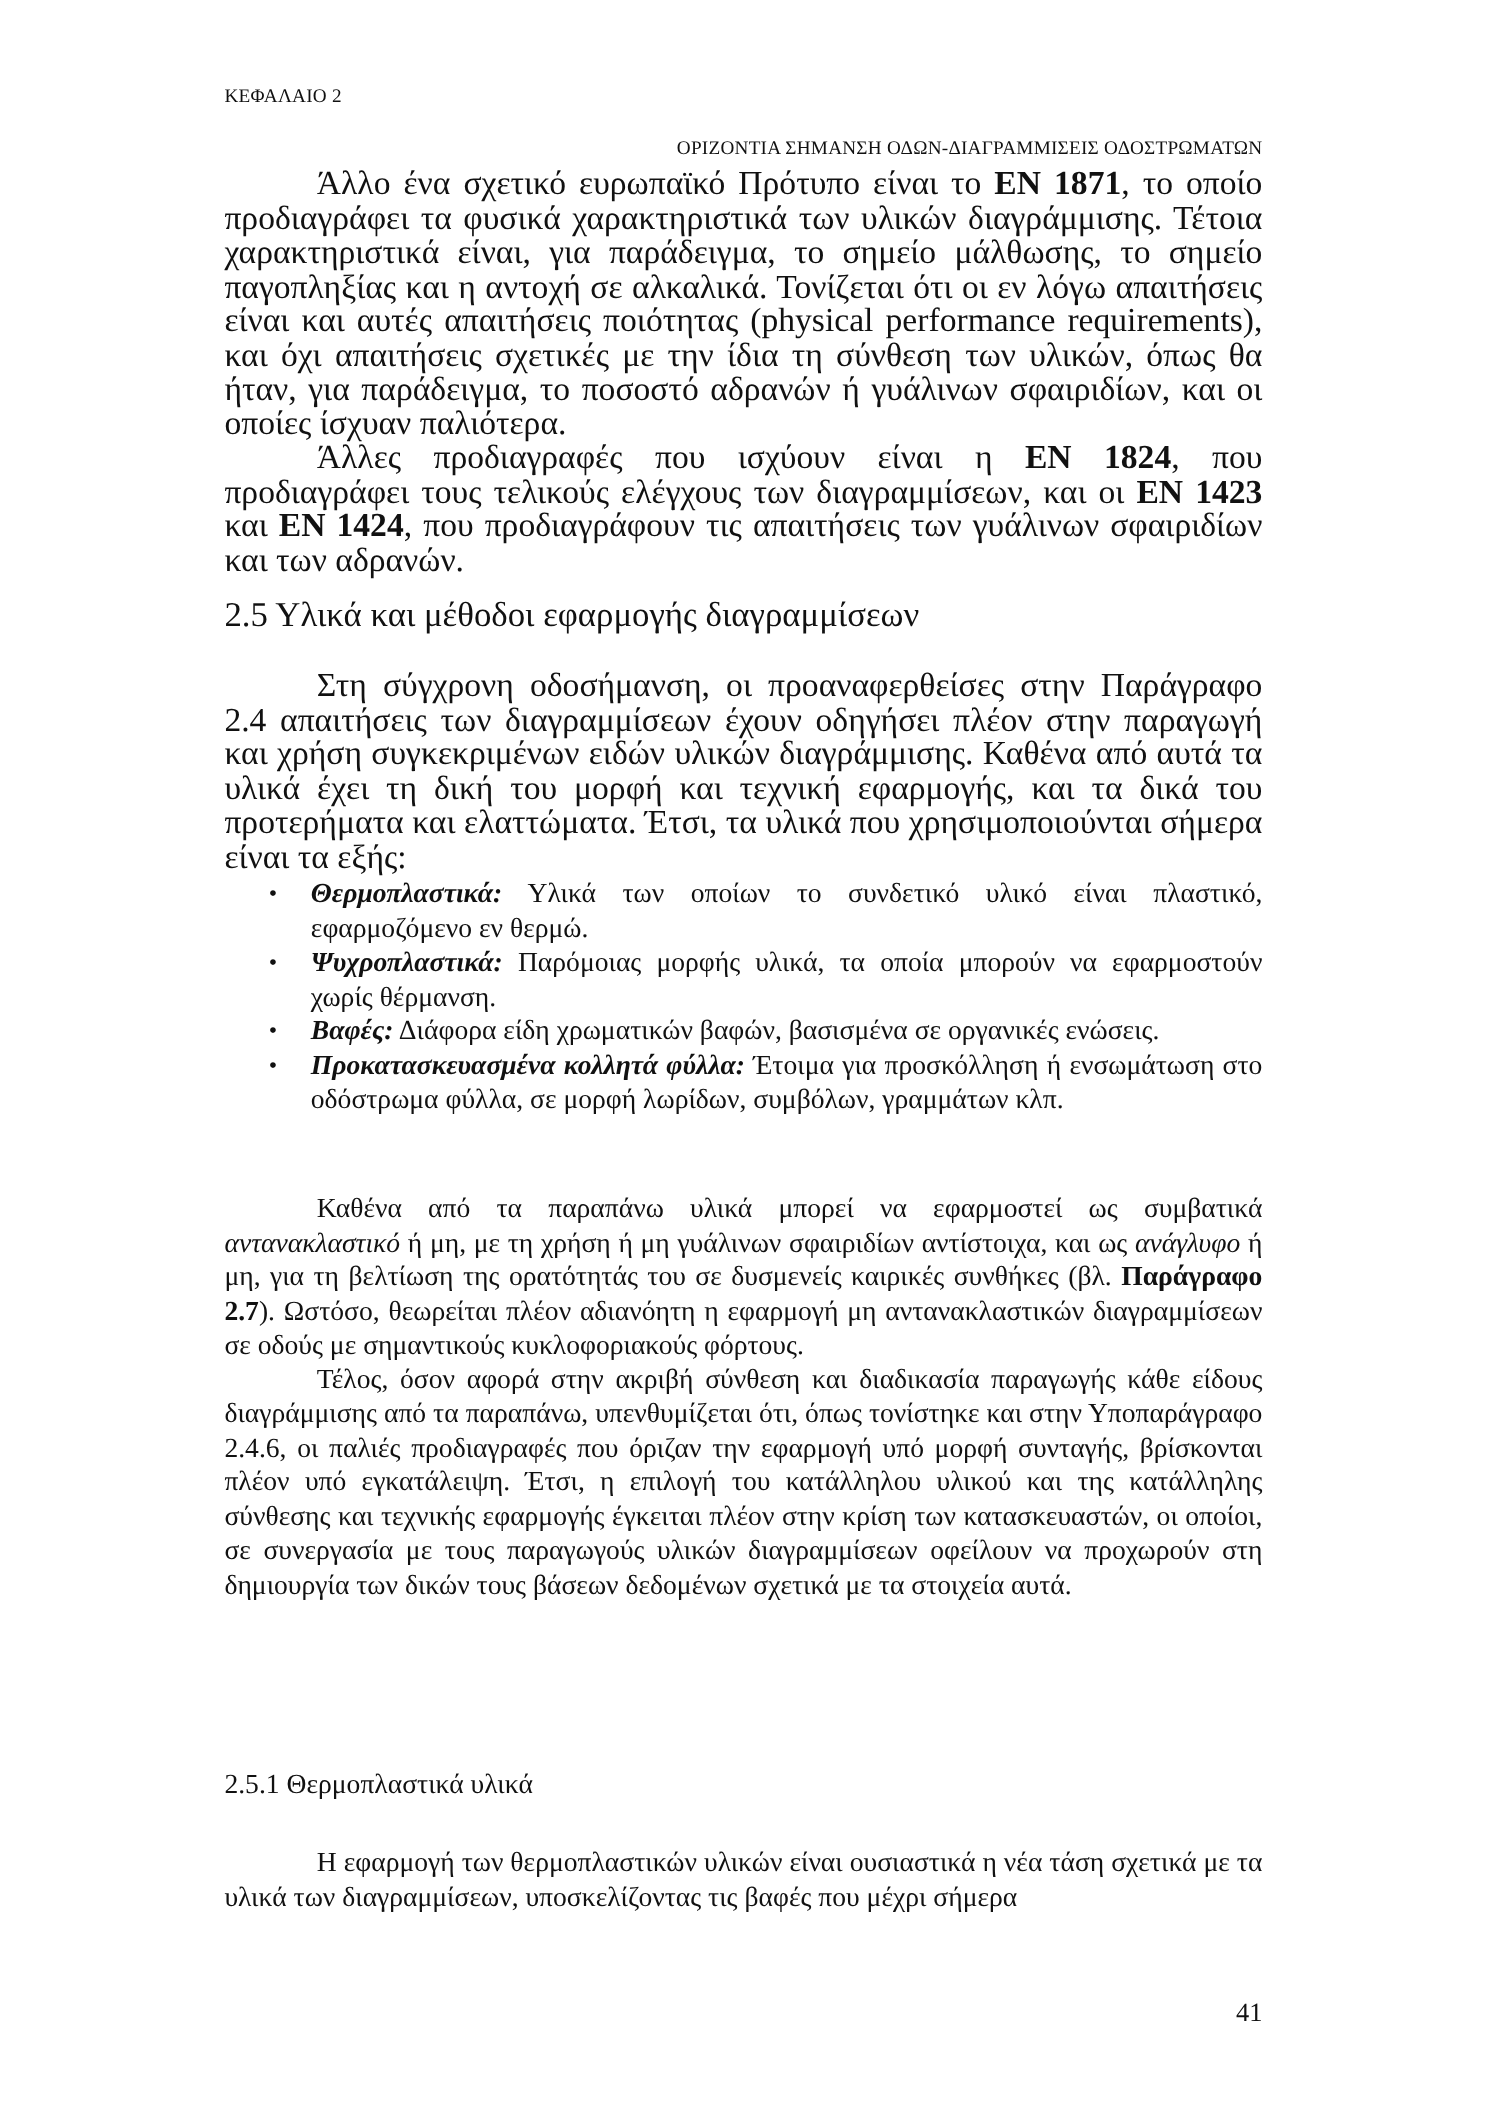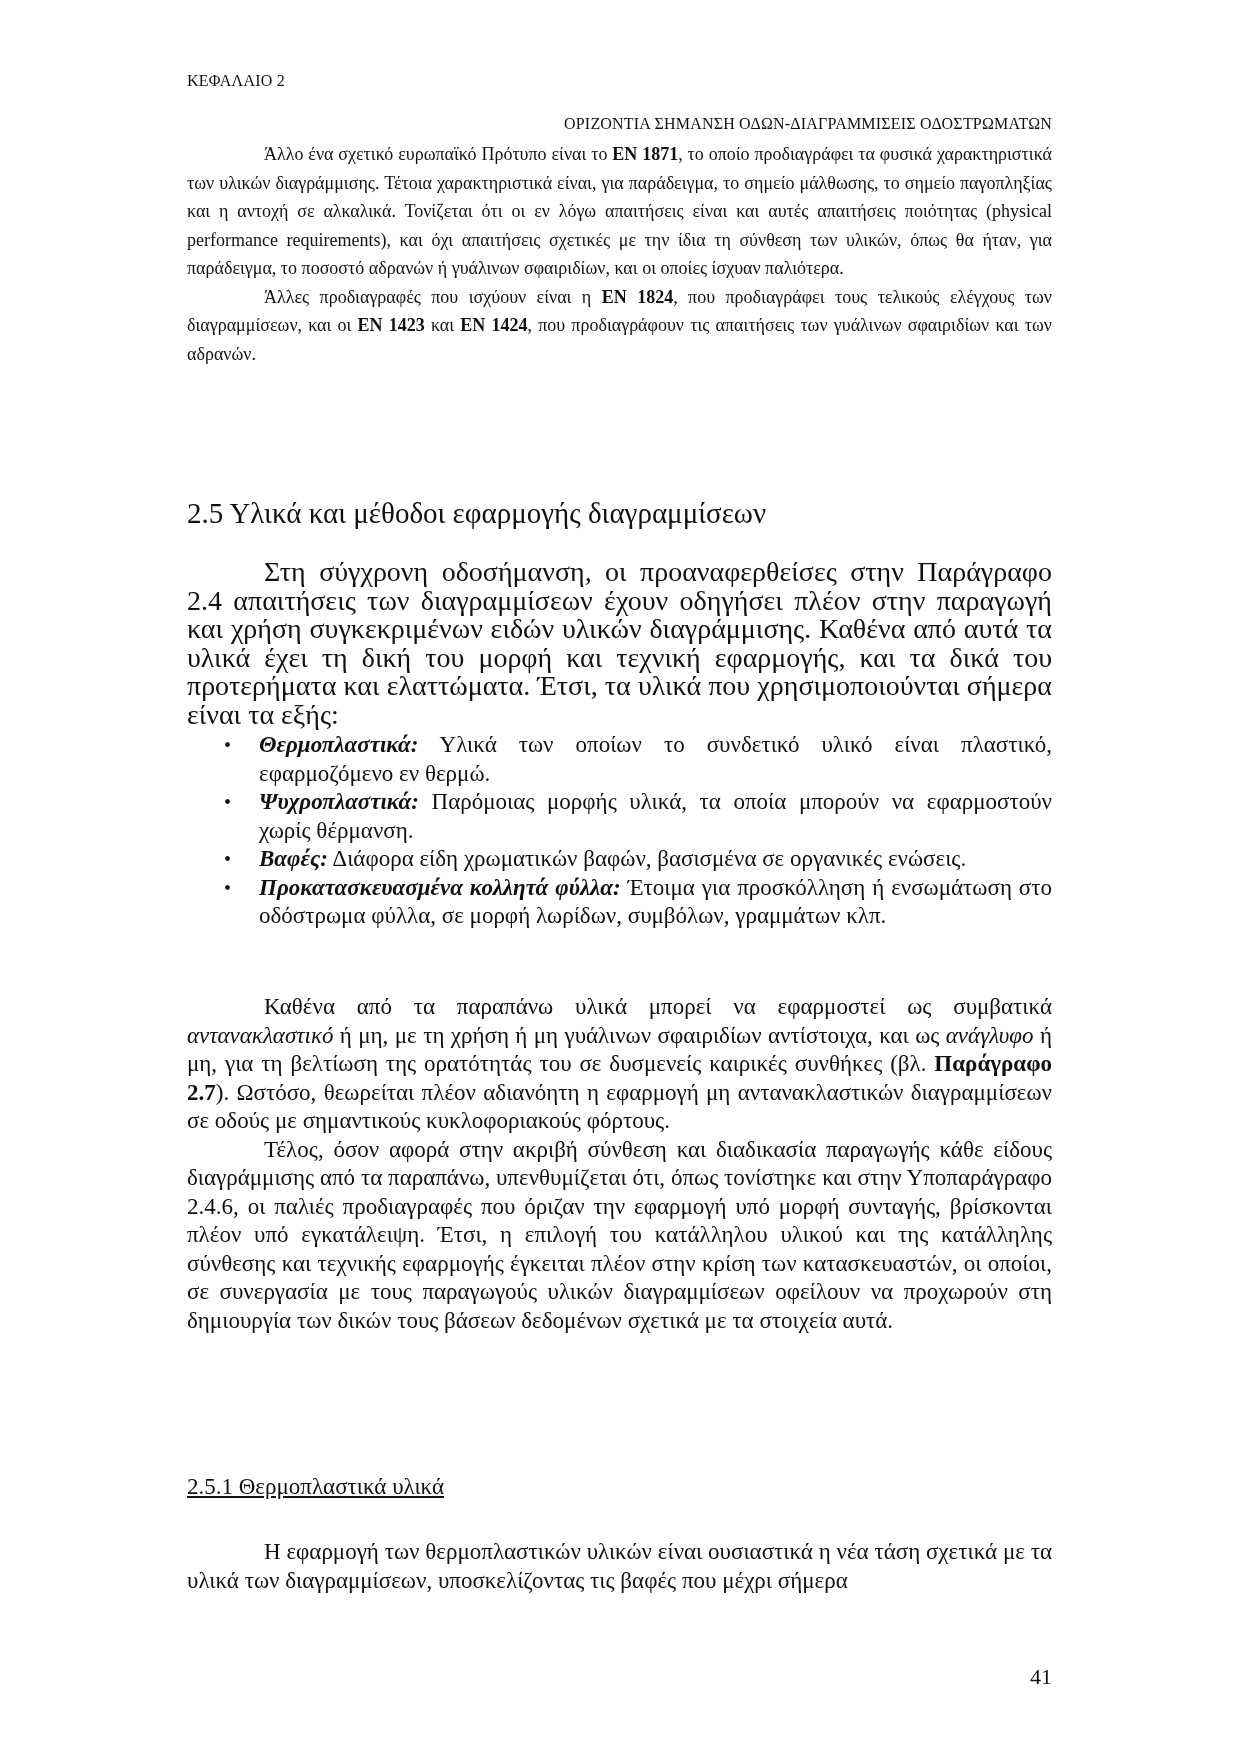--- a/index.html
+++ b/index.html
@@ -3,33 +3,33 @@
 <meta charset="utf-8">
 <style>
   html, body { margin: 0; padding: 0; background: #ffffff; }
   body { width: 1239px; height: 1754px; position: relative; overflow: hidden;
          font-family: "Liberation Serif", "DejaVu Serif", serif; color: #111; }
   .page { position: absolute; left: 0; top: 0; width: 1239px; height: 1270px; background: #fff; }
   .header { position: absolute; top: 72px; left: 187px; width: 865px; height: 24px;
             font-size: 16px; letter-spacing: 0.2px; }
   .header .left { position: absolute; left: 0; top: 0; }
   .header .right { position: absolute; right: 0; top: 0; margin-top: 43px; }
-  .content { position: absolute; left: 187px; top: 140px; width: 865px; font-size: 18px; line-height: 28.5px; }
+  .content { position: absolute; left: 187px; top: 140px; width: 865px; font-size: 28px; line-height: 28.5px; }
   p { margin: 0; text-align: justify; }
   .indent { text-indent: 77px; }
   h2 { margin: 0; font-size: 29px; font-weight: normal; line-height: 34px; }
   .h-sec { position: absolute; left: 187px; top: 496px; }
   .block2 { position: absolute; left: 187px; top: 558px; width: 865px; font-size: 28px; line-height: 28.5px; }
   ul.bullets { position: absolute; left: 187px; top: 731px; width: 865px; margin: 0; padding: 0;
                list-style: none; font-size: 23px; line-height: 28.5px; }
   ul.bullets li { position: relative; padding-left: 72px; text-align: justify; margin: 0; }
   ul.bullets li .bullet { position: absolute; left: 37px; top: 0; font-size: 20px; }
   .term { font-weight: bold; font-style: italic; font-family: Liberation Serif, serif; }
   .block3 { position: absolute; left: 187px; top: 993px; width: 865px; font-size: 23px; line-height: 28.5px; }
-  .sub { position: absolute; left: 187px; top: 1474px; font-size: 23px; text-decoration: underline; }
+  .sub { position: absolute; left: 187px; top: 1474px; font-size: 23px; }
   .block4 { position: absolute; left: 187px; top: 1538px; width: 865px; font-size: 23px; line-height: 28.5px; }
   .pagenum { position: absolute; right: 187px; top: 1664px; font-size: 22px; }
   b { font-weight: bold; }
   .bi { font-weight: normal; font-style: italic; }
 </style>
 </head>
 <body>
 
 <div class="page">
 

